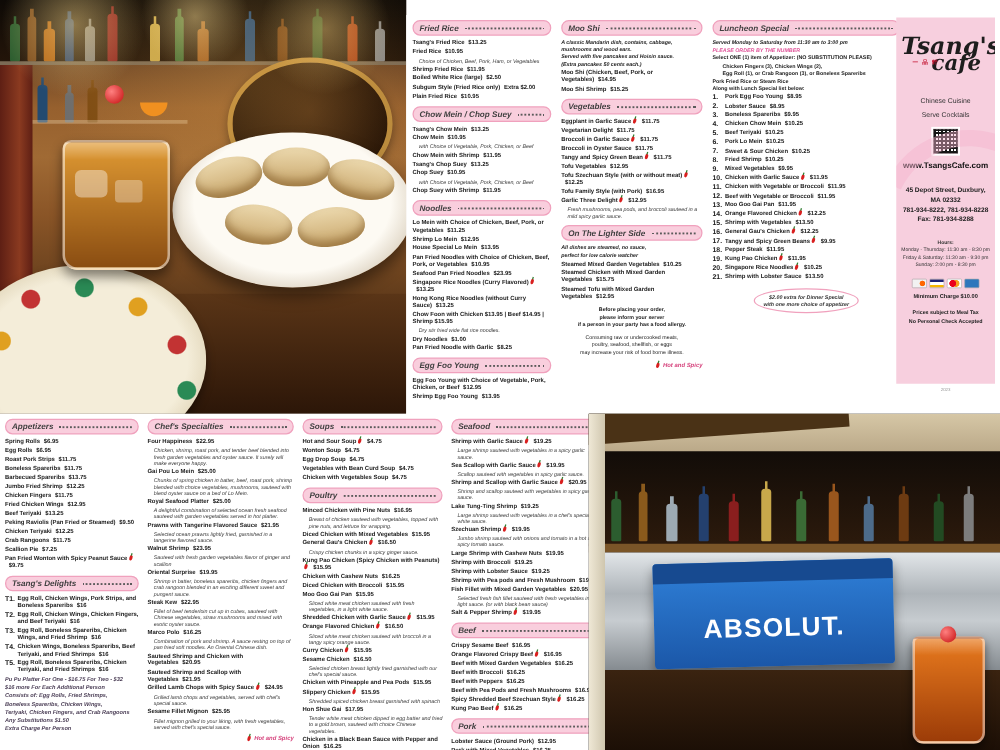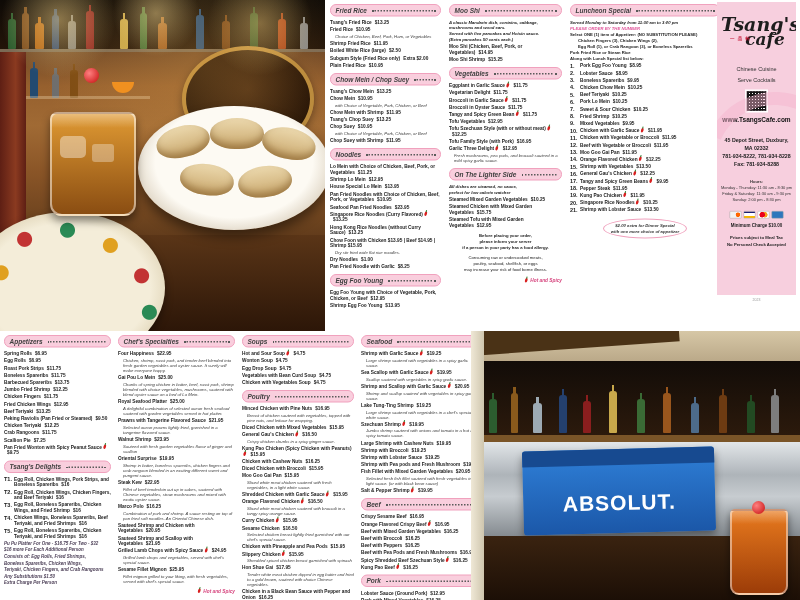--- a/index.html
+++ b/index.html
@@ -33,21 +33,21 @@
   .pufoot{font-size:9px;font-style:italic;font-weight:bold;color:#4a3d55;margin:2px 0;line-height:1.25;}
   .oval{border:2px solid #f0a1bd;border-radius:50%;padding:7px 14px;margin:12px auto 0;
         width:fit-content;text-align:center;}
   .oval-l{font-size:8.5px;font-style:italic;font-weight:bold;color:#333;line-height:1.3;}
   .legend{display:flex;justify-content:flex-end;align-items:center;margin-top:8px;}
   .legend-t{font-size:9.5px;font-weight:bold;font-style:italic;color:#d6457e;margin-left:3px;}
   .chili{display:inline-block;width:5px;height:9px;background:#d91f1f;border-radius:3px/5px;
          transform:rotate(18deg);margin:0 3px -1px 3px;position:relative;}
   .chili::before{content:'';position:absolute;top:-3px;left:1px;width:2px;height:4px;background:#2f7d2f;}
 
-  #top-menu{left:325px;top:0;width:475px;height:391px;}
+  #top-menu{left:325px;top:12px;width:475px;height:391px;}
   #top-menu .menu-inner{width:950px;height:662px;}
   #top-cols{left:10px;top:8px;gap:16px;}
   #top-cols .col:nth-child(1){width:222px;}
   #top-cols .col:nth-child(2){width:226px;}
   #top-cols .col:nth-child(3){width:300px;}
 
   #bottom-menu{left:0;top:331px;width:471px;height:269px;}
   #bottom-menu .menu-inner{width:942px;height:538px;}
   #bottom-cols{left:8px;top:8px;gap:14px;}
   #bottom-cols .col:nth-child(1){width:214px;}

